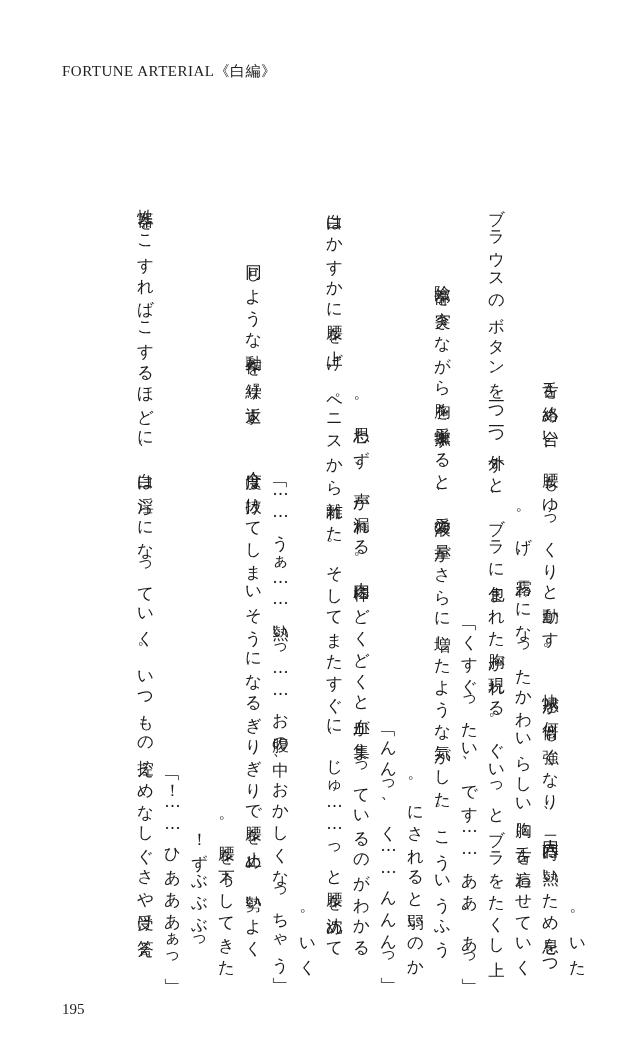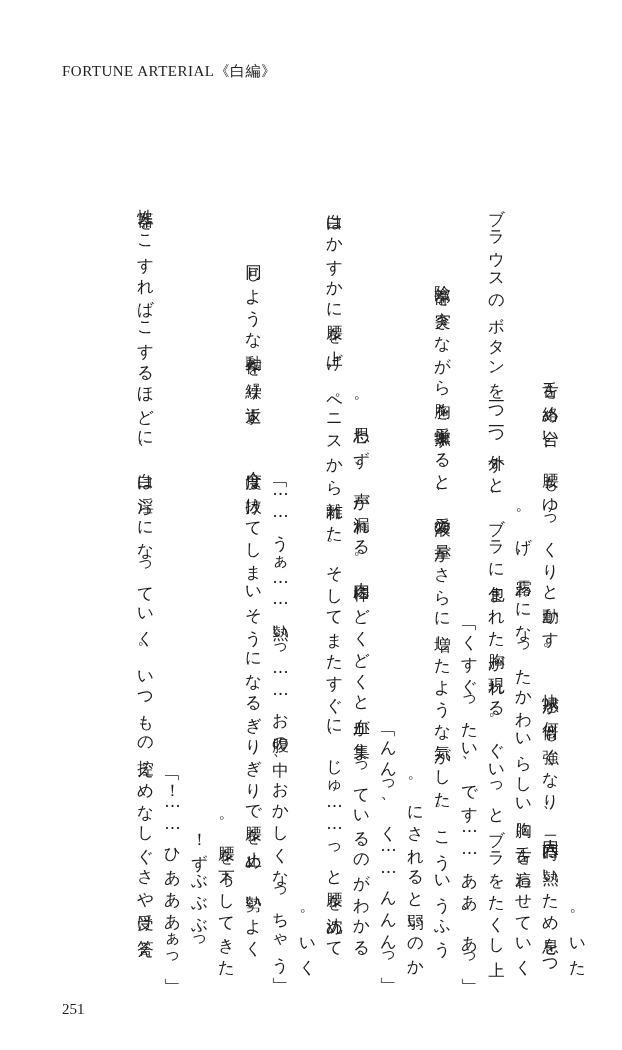--- a/index.html
+++ b/index.html
@@ -85,15 +85,15 @@
       <div class="vline">いく。</div>
       <div class="vline">「うぁ……熱いっ……お腹の中、おかしくなっちゃう……」</div>
       <div class="vline">　同じような動作を繰り返す。　今度は抜けてしまいそうになるぎりぎりで腰を止め、勢いよく</div>
       <div class="vline">腰を下ろしてきた。</div>
       <div class="vline">　ずぶぶぶっ！</div>
       <div class="vline">「ひあああぁっ……！」</div>
       <div class="vline">　性器をこすればこするほどに、白は淫らになっていく。いつもの控えめなしぐさや受け答え</div>
     </div>
   </div>
 
-  <div class="pagenum">251</div>
+  <div class="pagenum">195</div>
 
 </div>
 
 </body></html>

